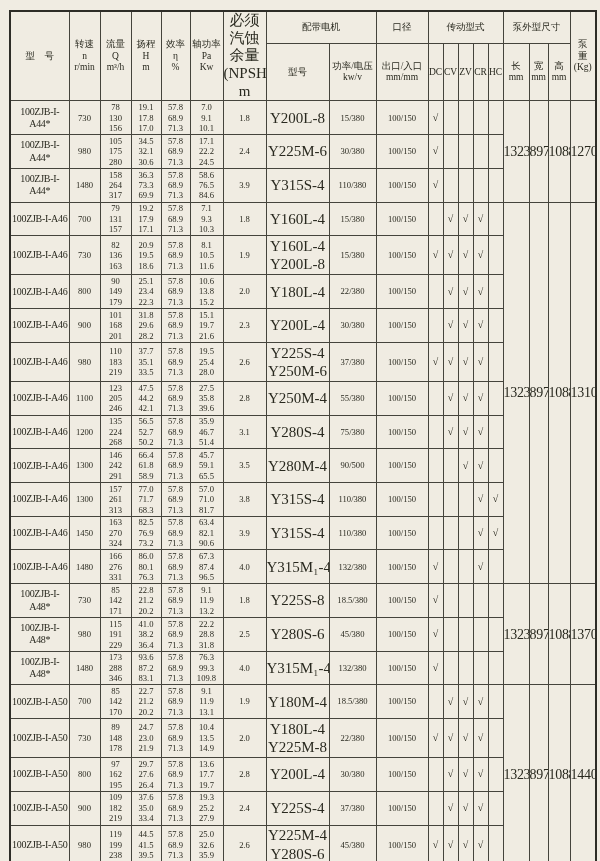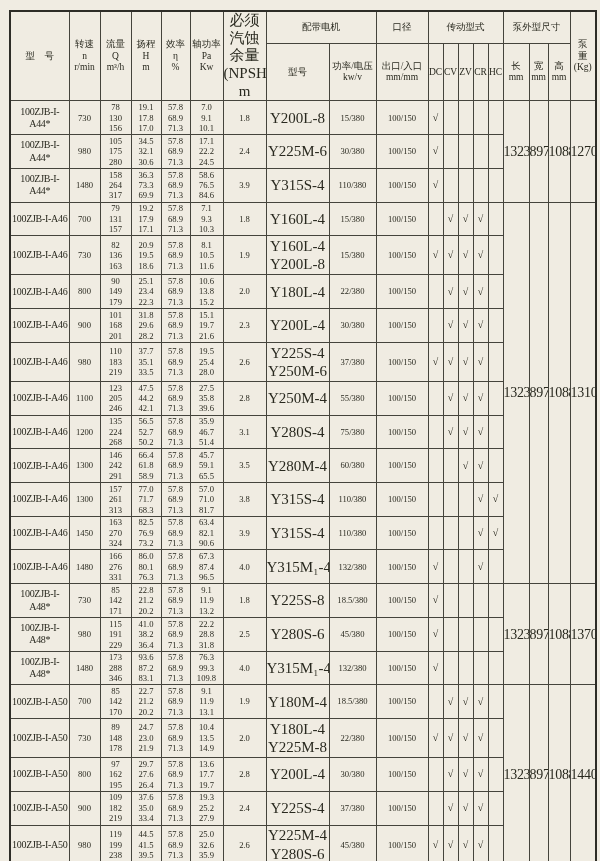--- a/index.html
+++ b/index.html
@@ -382,21 +382,21 @@
 61.8
 58.9</td>
           <td class="pre">57.8
 68.9
 71.3</td>
           <td class="pre">45.7
 59.1
 65.5</td>
           <td>3.5</td>
           <td class="pre small">Y280M-4</td>
-          <td>60/380</td>
+          <td>90/500</td>
           <td>100/150</td>
           <td class="check"></td>
           <td class="check"></td>
           <td class="check">√</td>
           <td class="check">√</td>
           <td class="check"></td>
         </tr>
         <tr>
           <td class="model">100ZJB-I-A46</td>
           <td>1300</td>

